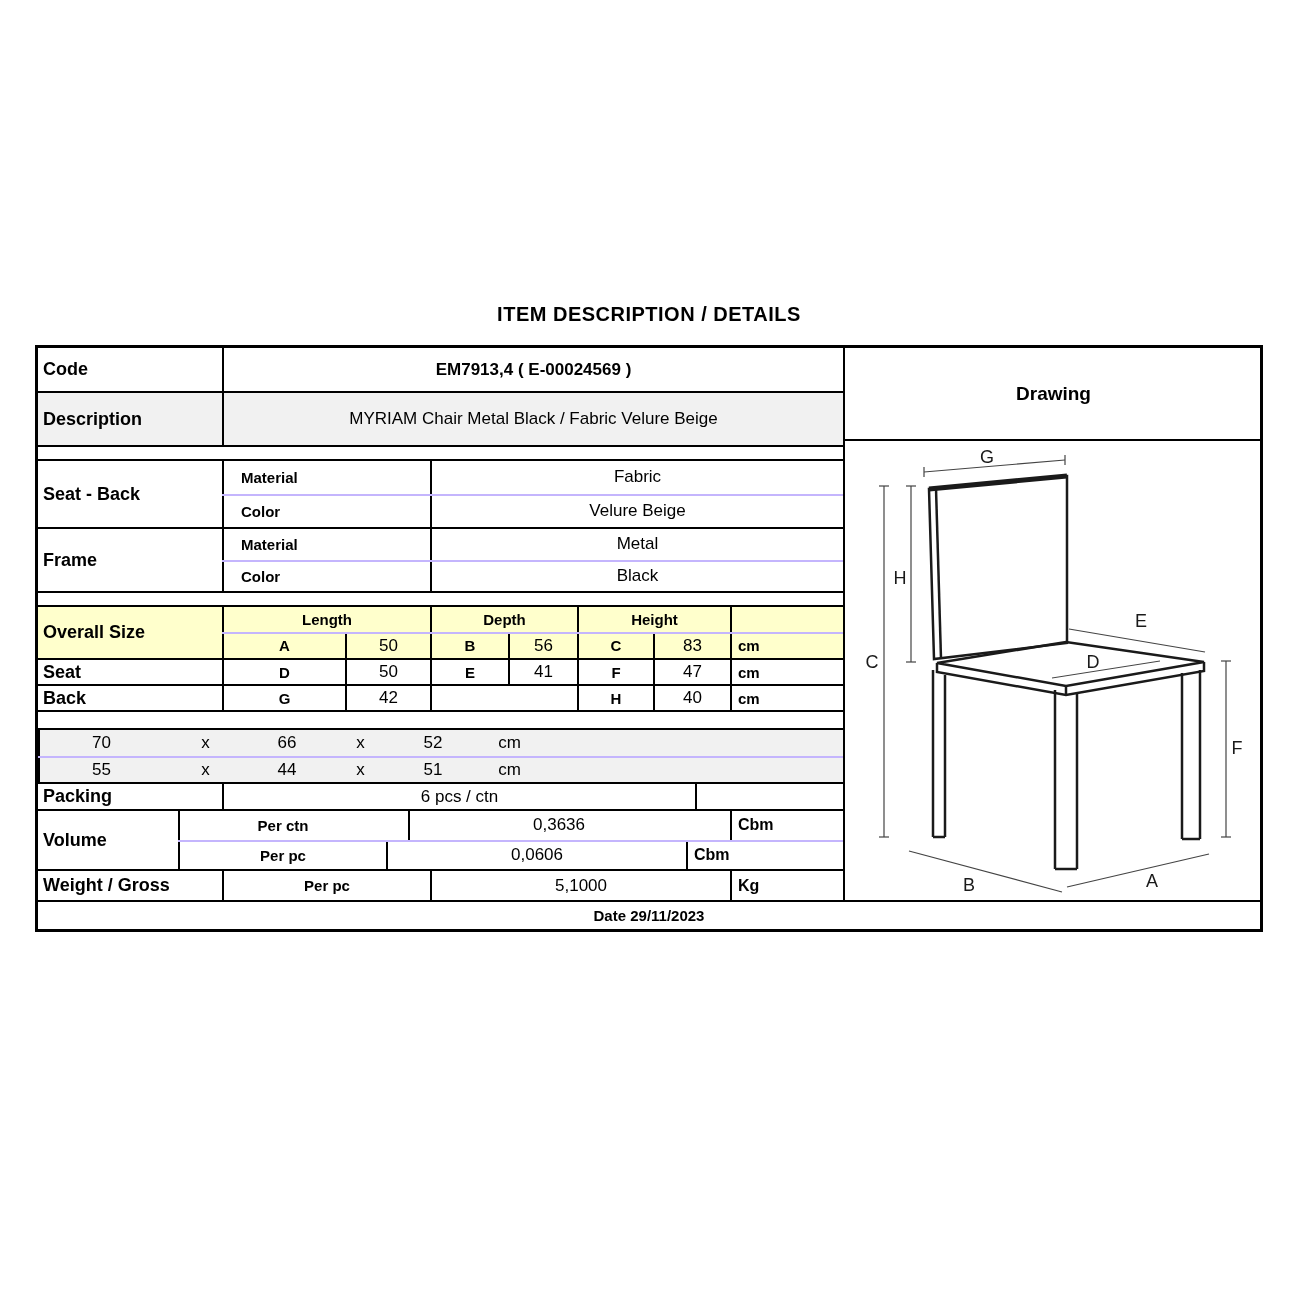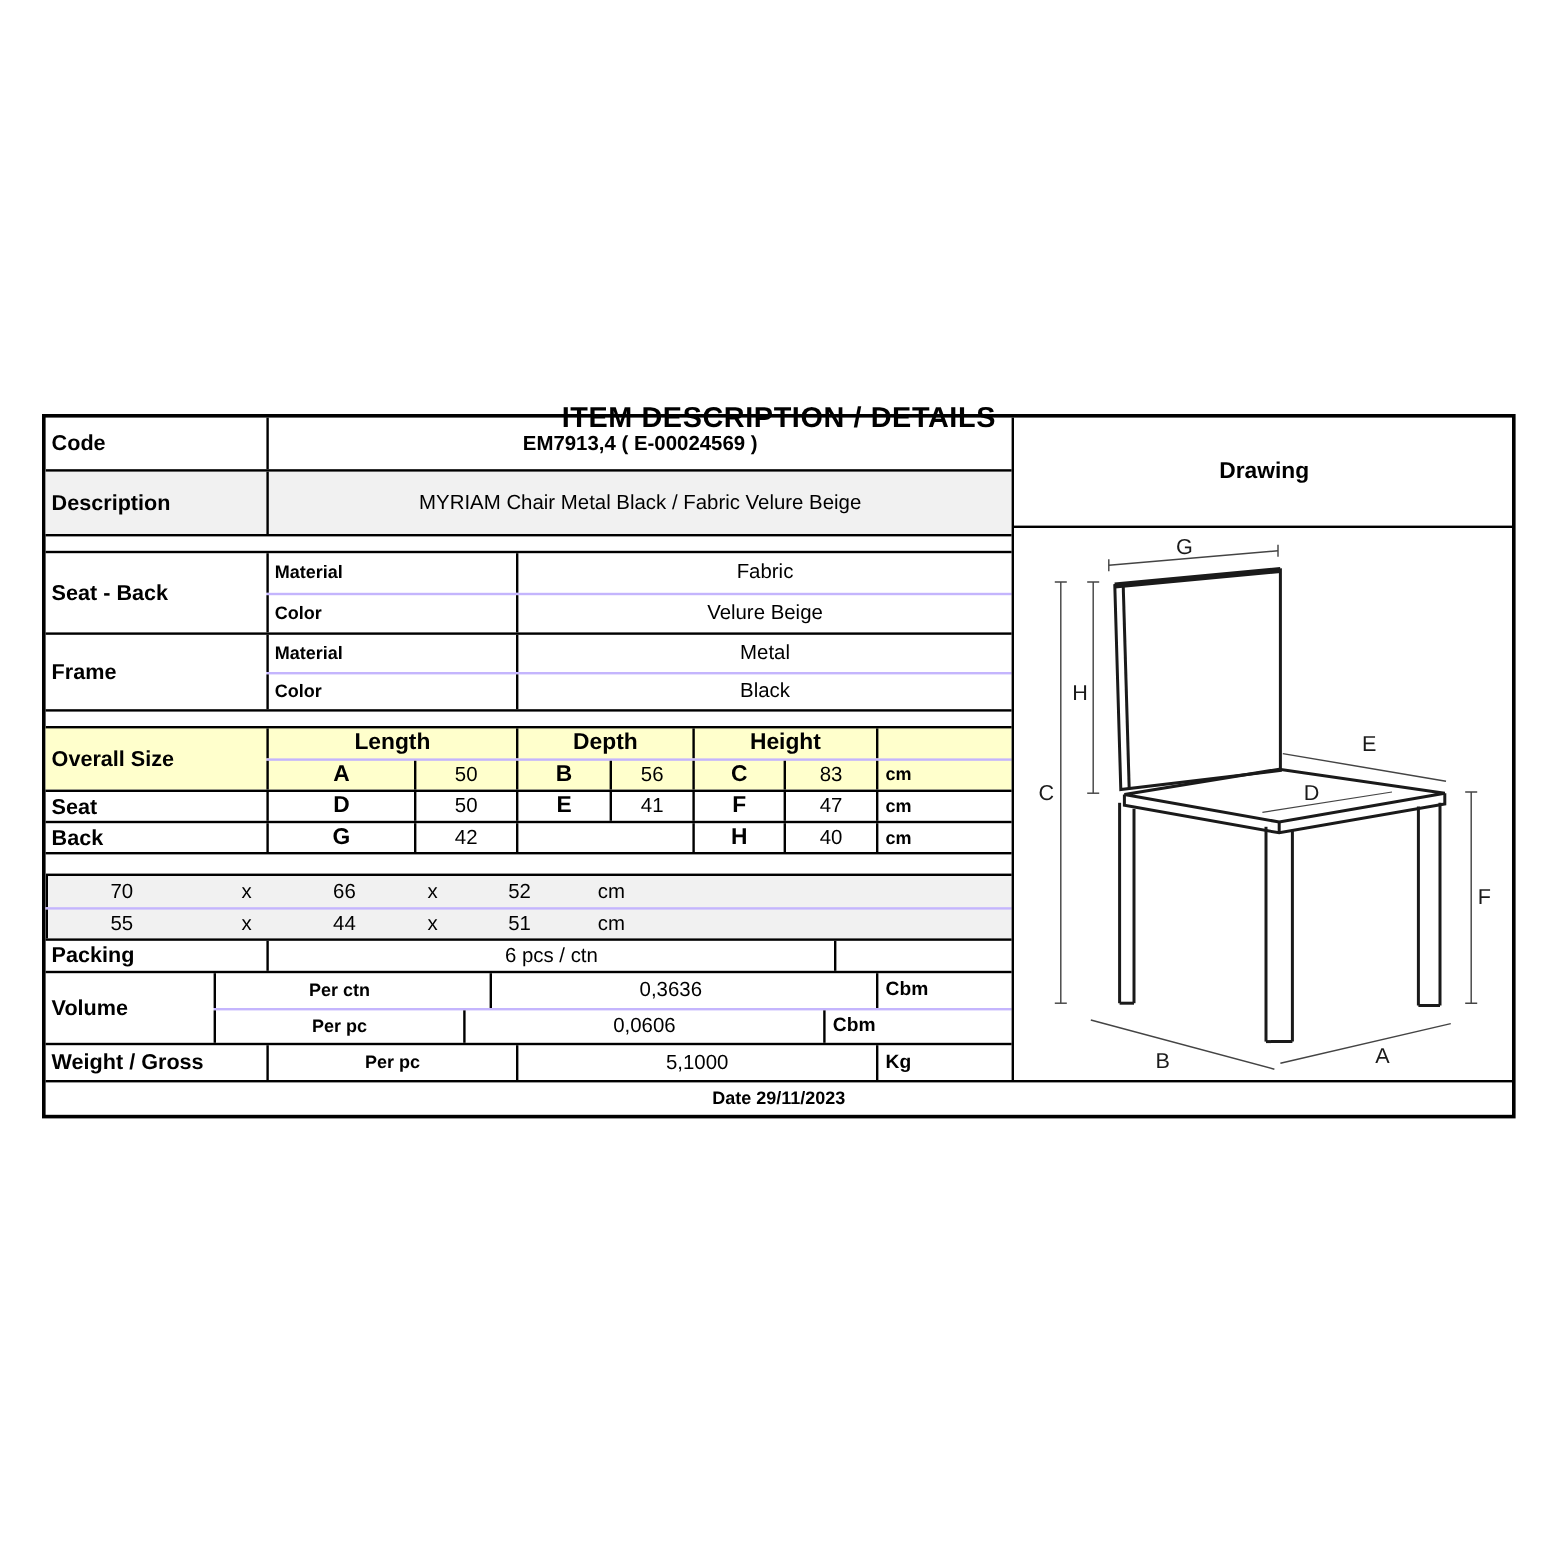--- a/index.html
+++ b/index.html
@@ -1,35 +1,35 @@
 <!DOCTYPE html>
 <html><head>
 <meta charset="utf-8">
 <style>
   html,body{margin:0;padding:0;background:#fff;}
   .page{position:relative;width:1300px;height:1300px;background:#ffffff;
         font-family:"Liberation Sans", sans-serif;color:#000;}
   .title{position:absolute;left:35px;top:303px;width:1228px;text-align:center;
-         font-size:24px;font-weight:bold;letter-spacing:.5px;margin-top:32px;}
+         font-size:20px;font-weight:bold;letter-spacing:.5px;}
   .tbl{position:absolute;left:35px;top:345px;width:1228px;height:587px;
        border:3px solid #000;box-sizing:border-box;display:flex;flex-direction:column;}
   .top{display:flex;flex-direction:row;height:552px;}
   .main{width:805px;display:flex;flex-direction:column;}
   .pane-drawing{flex:1;border-left:2px solid #000;display:flex;flex-direction:column;box-sizing:border-box;}
   .row,.group{display:flex;flex-direction:row;border-top:2px solid #000;box-sizing:border-box;}
   .row.first,.group.first{border-top:none;}
   .cell{display:flex;align-items:center;justify-content:center;border-left:2px solid #000;
         box-sizing:border-box;overflow:hidden;white-space:nowrap;}
   .cell.nf{border-left:none;}
   .cell.noline{border-left:none;}
   .lbl{justify-content:flex-start;padding-left:5px;font-weight:bold;font-size:18px;}
-  .slbl{justify-content:flex-start;padding-left:5px;font-weight:bold;font-size:15px;}
+  .slbl{justify-content:flex-start;padding-left:17px;font-weight:bold;font-size:15px;}
   .val{font-size:17px;}
   .bval{font-size:17px;font-weight:bold;}
-  .key{font-size:19px;font-weight:bold;}
+  .key{font-size:15px;font-weight:bold;}
   .unit{justify-content:flex-start;padding-left:6px;font-weight:bold;font-size:15px;}
   .per{font-weight:bold;font-size:15px;}
   .group-label{display:flex;align-items:center;box-sizing:border-box;}
   .group-right{flex:1;display:flex;flex-direction:column;}
   .sub{display:flex;flex-direction:row;border-top:2px solid #c4b5fd;box-sizing:border-box;}
   .sub.first{border-top:none;}
   .gray{background:#f1f1f1;}
   .yellow{background:#ffffcc;}
   .spacer{height:14px;}
   

